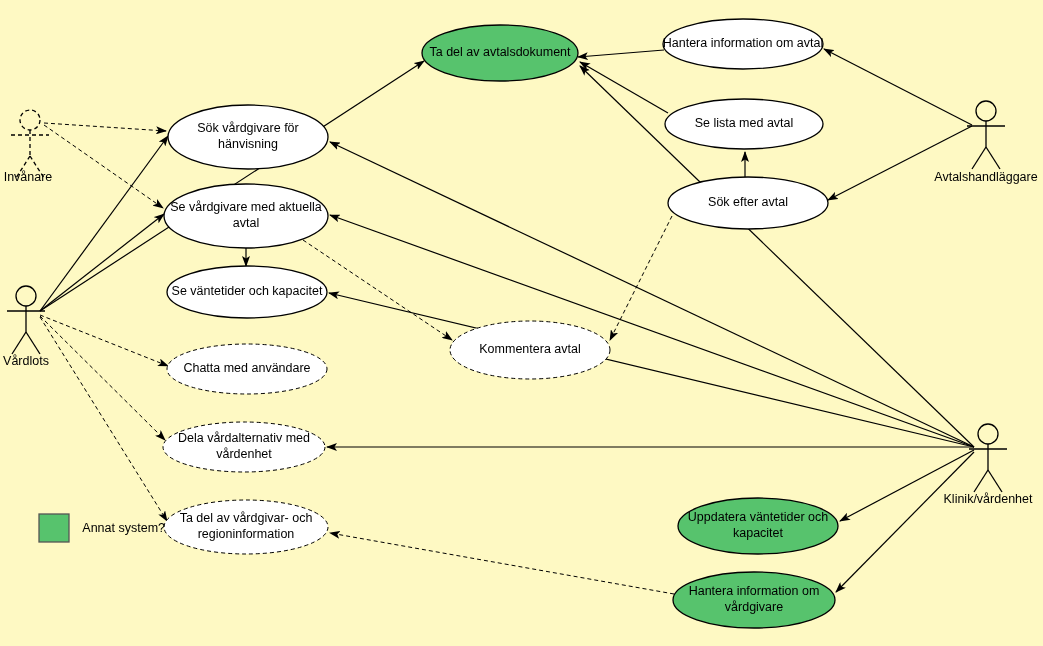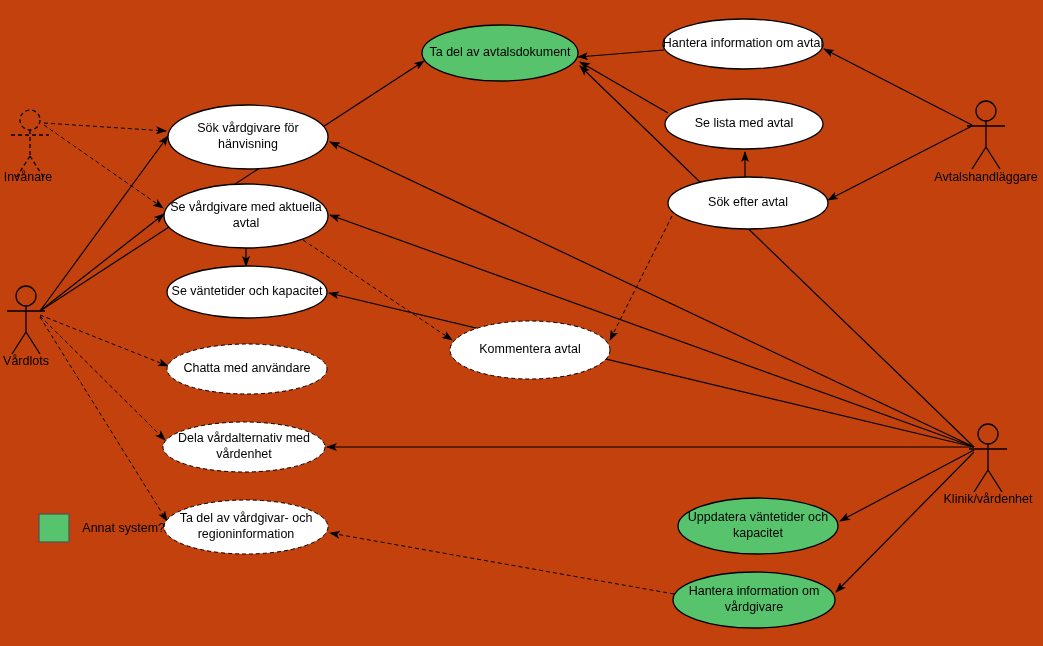--- a/index.html
+++ b/index.html
@@ -1,18 +1,18 @@
 <!DOCTYPE html>
 <html><head>
 <meta charset="utf-8">
 <title>Use Case Diagram</title>
 <style>
   html,body{margin:0;padding:0;background:#ffffff;}
   body{font-family:"Liberation Sans",sans-serif;}
-  #stage{position:relative;width:1043px;height:646px;background:#c2410c;overflow:hidden;}
+  #stage{position:relative;width:1043px;height:646px;background:#fef9c3;overflow:hidden;}
   #canvas{position:absolute;left:0;top:0;width:1043px;height:646px;}
   .uc-label{
     font-family:"Liberation Sans",sans-serif;
     font-size:12.5px;
     fill:#000000;
     text-anchor:middle;
     dominant-baseline:middle;
   }
   .actor-label{
     font-family:"Liberation Sans",sans-serif;

